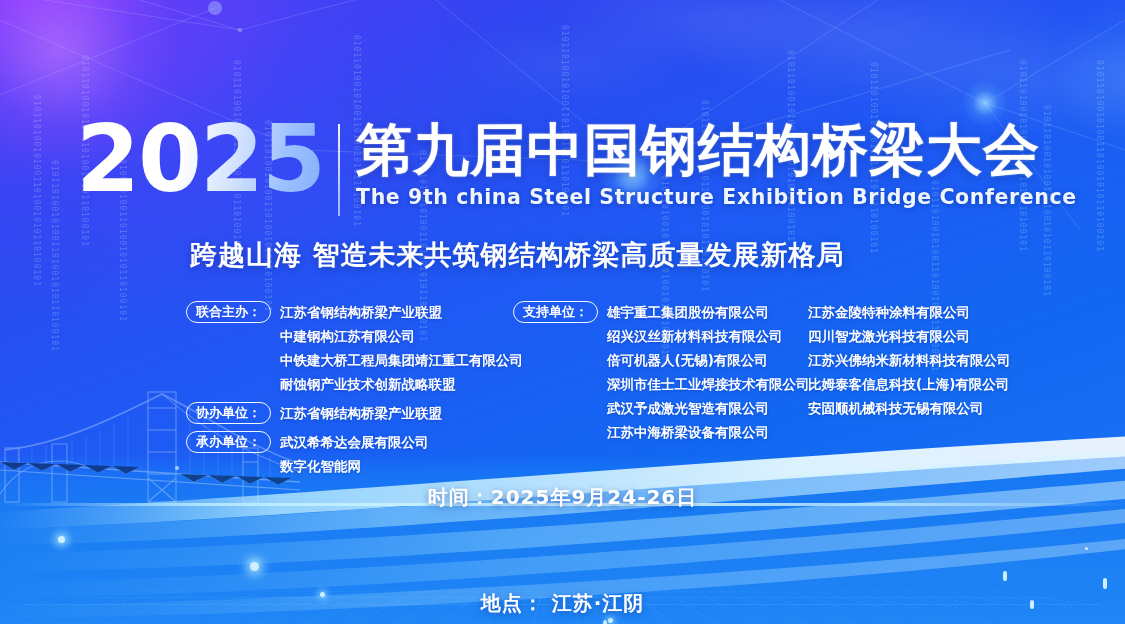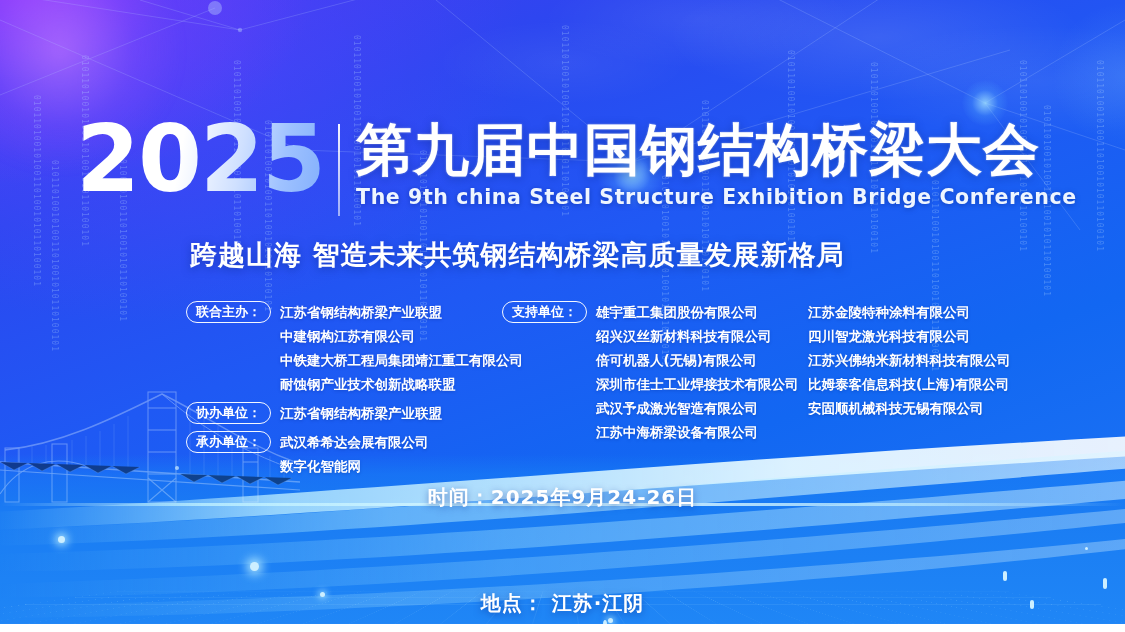--- a/index.html
+++ b/index.html
@@ -147,21 +147,21 @@
     color:#ffffff;
     letter-spacing:1px;
     text-shadow:0 2px 8px rgba(10,40,140,0.5);
     white-space:nowrap;
   }
 
   
   .units { position:absolute; left:186px; top:300px; width:860px; }
   .col { position:absolute; top:0; }
   .col-left   { left:0;    width:300px; }
-  .col-mid    { left:316px; width:290px; }
+  .col-mid    { left:327px; width:290px; }
   .col-right  { left:622px; width:240px; }
 
   .unit-block { display:flex; align-items:flex-start; margin-bottom:0; }
   .pill {
     flex:0 0 auto;
     border:1.6px solid rgba(255,255,255,0.95);
     border-radius:12px;
     padding:1px 9px 2px 9px;
     font-family:"DejaVu Sans", sans-serif;
     font-weight:bold;

